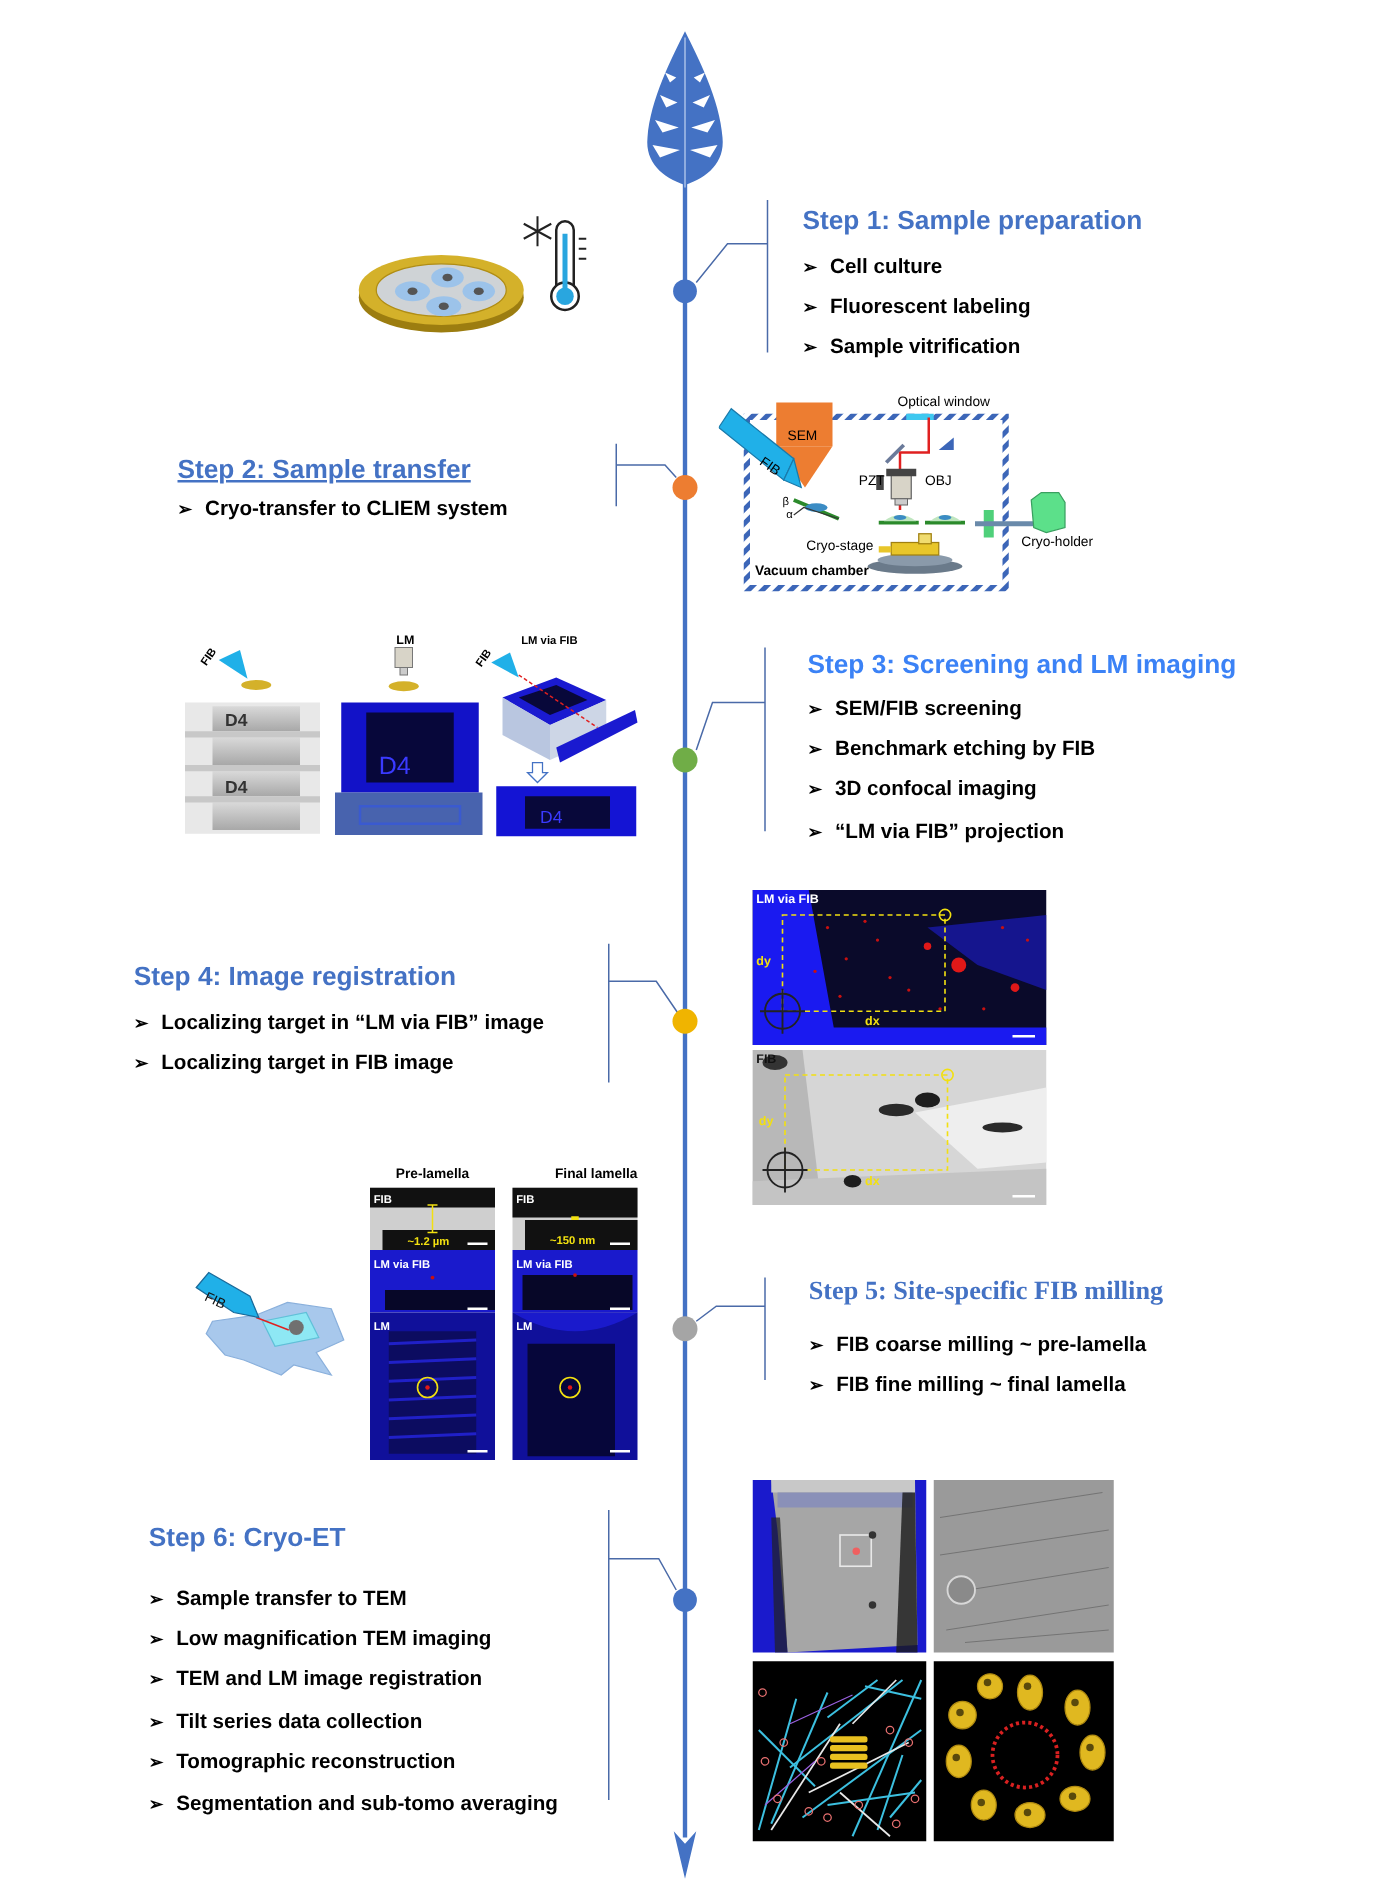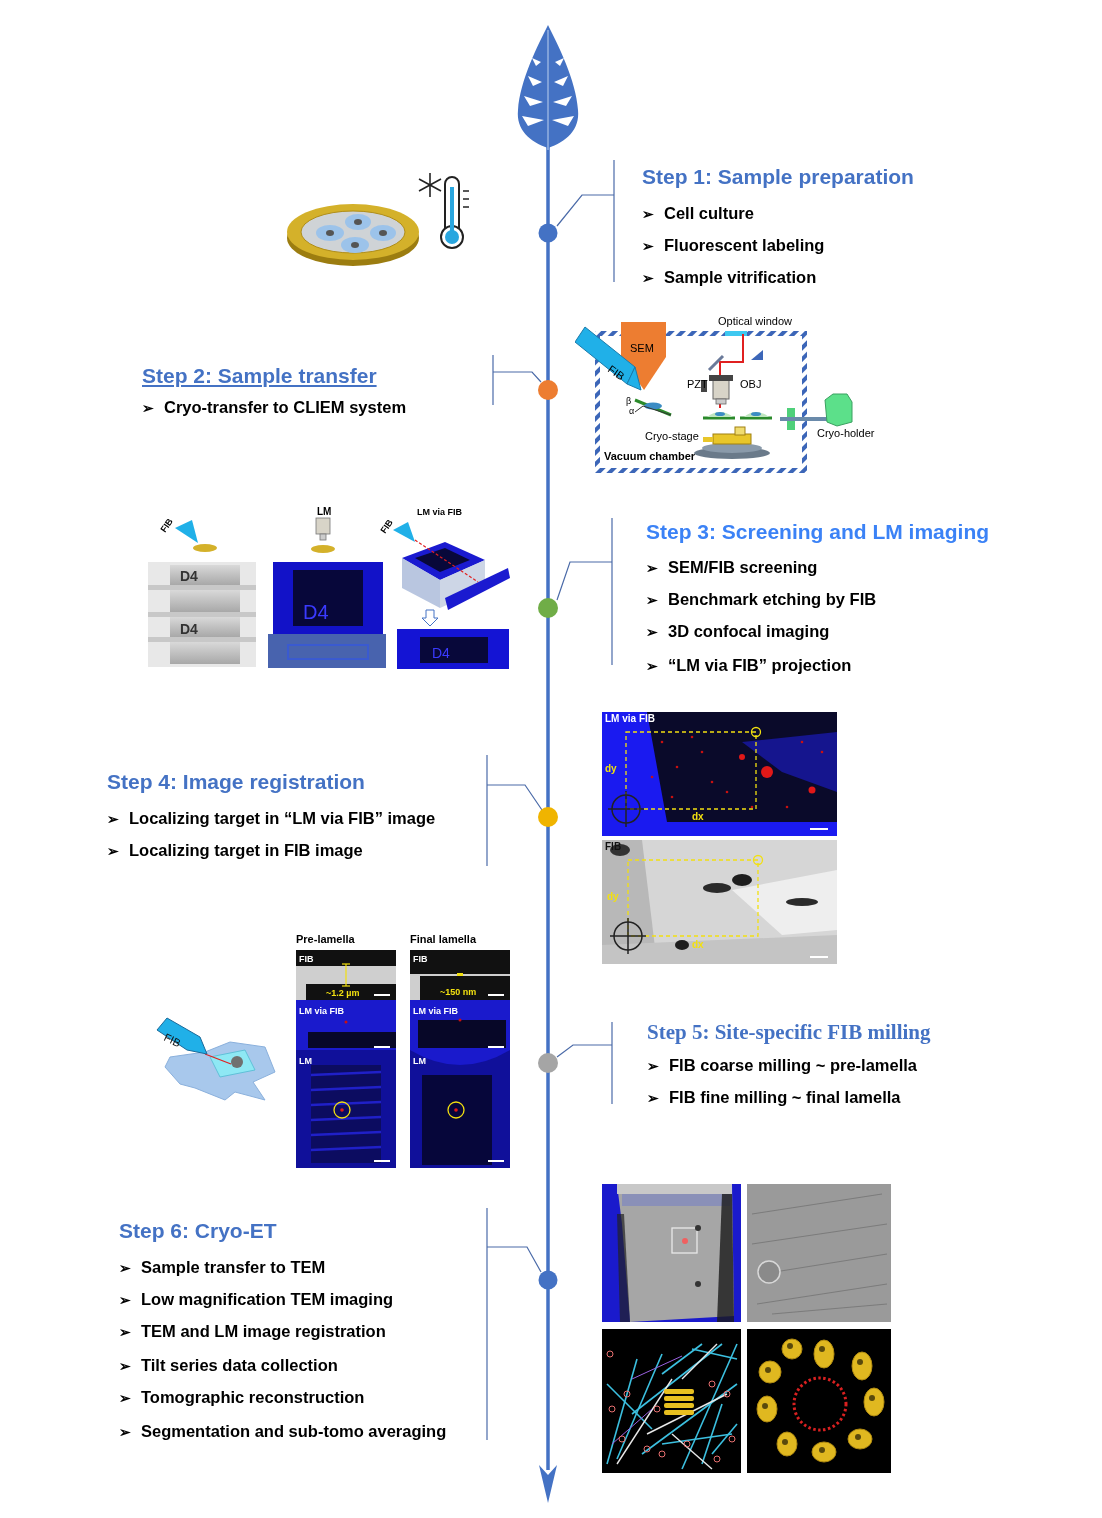--- a/index.html
+++ b/index.html
@@ -305,37 +305,37 @@
     </g>
     <text x="3" y="10" font-size="10" font-weight="bold" fill="#111">FIB</text>
     <text x="5" y="60" font-size="10" font-weight="bold" fill="#f2e010">dy</text>
     <text x="90" y="108" font-size="10" font-weight="bold" fill="#f2e010">dx</text>
     <rect x="208" y="116" width="18" height="2" fill="#fff"></rect>
   </g>
 </svg>
 
 <div class="abs" style="left:647px;top:1020px">
   <div class="step-title" style="color: rgb(68, 114, 196); font-family: Liberation Serif, serif;">Step 5: Site-specific FIB milling</div>
-  <ul class="bullets" style="margin-top:4px">
+  <ul class="bullets" style="margin-top:15px">
     <li><span class="arrow">➢</span><span>FIB coarse milling ~ pre-lamella</span></li>
     <li><span class="arrow">➢</span><span>FIB fine milling ~ final lamella</span></li>
   </ul>
 </div>
 
 <svg class="abs" style="left:135px;top:1012px" width="160" height="95">
   <polygon points="35,45 70,40 95,30 130,35 140,60 118,70 130,88 100,80 90,88 60,76 45,72 30,55" fill="#a8c8ec" stroke="#8ab0dc" stroke-width="1"></polygon>
   <polygon points="75,45 110,38 120,58 85,65" fill="#8ee8f4" stroke="#60c0d8" stroke-width="1"></polygon>
   <circle cx="102" cy="50" r="6" fill="#707070"></circle>
   <line x1="70" y1="42" x2="96" y2="52" stroke="#e02020" stroke-width="1.2"></line>
   <polygon points="22,18 32,6 65,25 72,42 52,38" fill="#20b0e8" stroke="#1a6a9a" stroke-width="1"></polygon>
   <text x="28" y="28" font-size="11" fill="#111" transform="rotate(25 28 28)">FIB</text>
 </svg>
 
-<div class="abs" style="left:296px;top:933px;width:100px;font-weight:bold;font-size:11px">Pre-lamella</div>
-<div class="abs" style="left:410px;top:933px;width:100px;text-align:left;font-weight:bold;font-size:11px">Final lamella</div>
+<div class="abs" style="left:296px;top:933px;width:100px;text-align:center;font-weight:bold;font-size:11px">Pre-lamella</div>
+<div class="abs" style="left:410px;top:933px;width:100px;text-align:right;font-weight:bold;font-size:11px">Final lamella</div>
 
 <svg class="abs" style="left:296px;top:950px" width="216" height="220">
 
   <g>
     <rect x="0" y="0" width="100" height="50" fill="#cfcfcf"></rect>
     <rect x="0" y="0" width="100" height="16" fill="#111"></rect>
     <rect x="10" y="34" width="90" height="16" fill="#111"></rect>
     <line x1="50" y1="14" x2="50" y2="36" stroke="#f2e010" stroke-width="1.2"></line>
     <line x1="46" y1="14" x2="54" y2="14" stroke="#f2e010" stroke-width="1.2"></line>
     <line x1="46" y1="36" x2="54" y2="36" stroke="#f2e010" stroke-width="1.2"></line>
@@ -389,21 +389,21 @@
     <path d="M0,100 Q50,130 100,100" fill="#1a1acc"></path>
     <circle cx="46" cy="160" r="8" fill="none" stroke="#f2e010" stroke-width="1.3"></circle>
     <circle cx="46" cy="160" r="1.8" fill="#e01818"></circle>
     <text x="3" y="114" font-size="9" font-weight="bold" fill="#fff">LM</text>
     <rect x="78" y="210" width="16" height="2" fill="#fff"></rect>
   </g>
 </svg>
 
 <div class="abs" style="left:119px;top:1219px">
   <div class="step-title" style="color: rgb(68, 114, 196);">Step 6: Cryo-ET</div>
-  <ul class="bullets" style="margin-top:8px">
+  <ul class="bullets" style="margin-top:20px">
     <li><span class="arrow">➢</span><span>Sample transfer to TEM</span></li>
     <li><span class="arrow">➢</span><span>Low magnification TEM imaging</span></li>
     <li style="height:34px"><span class="arrow">➢</span><span>TEM and LM image registration</span></li>
     <li><span class="arrow">➢</span><span>Tilt series data collection</span></li>
     <li style="height:34px"><span class="arrow">➢</span><span>Tomographic reconstruction</span></li>
     <li><span class="arrow">➢</span><span>Segmentation and sub-tomo averaging</span></li>
   </ul>
 </div>
 
 <svg class="abs" style="left:602px;top:1184px" width="290" height="290">

